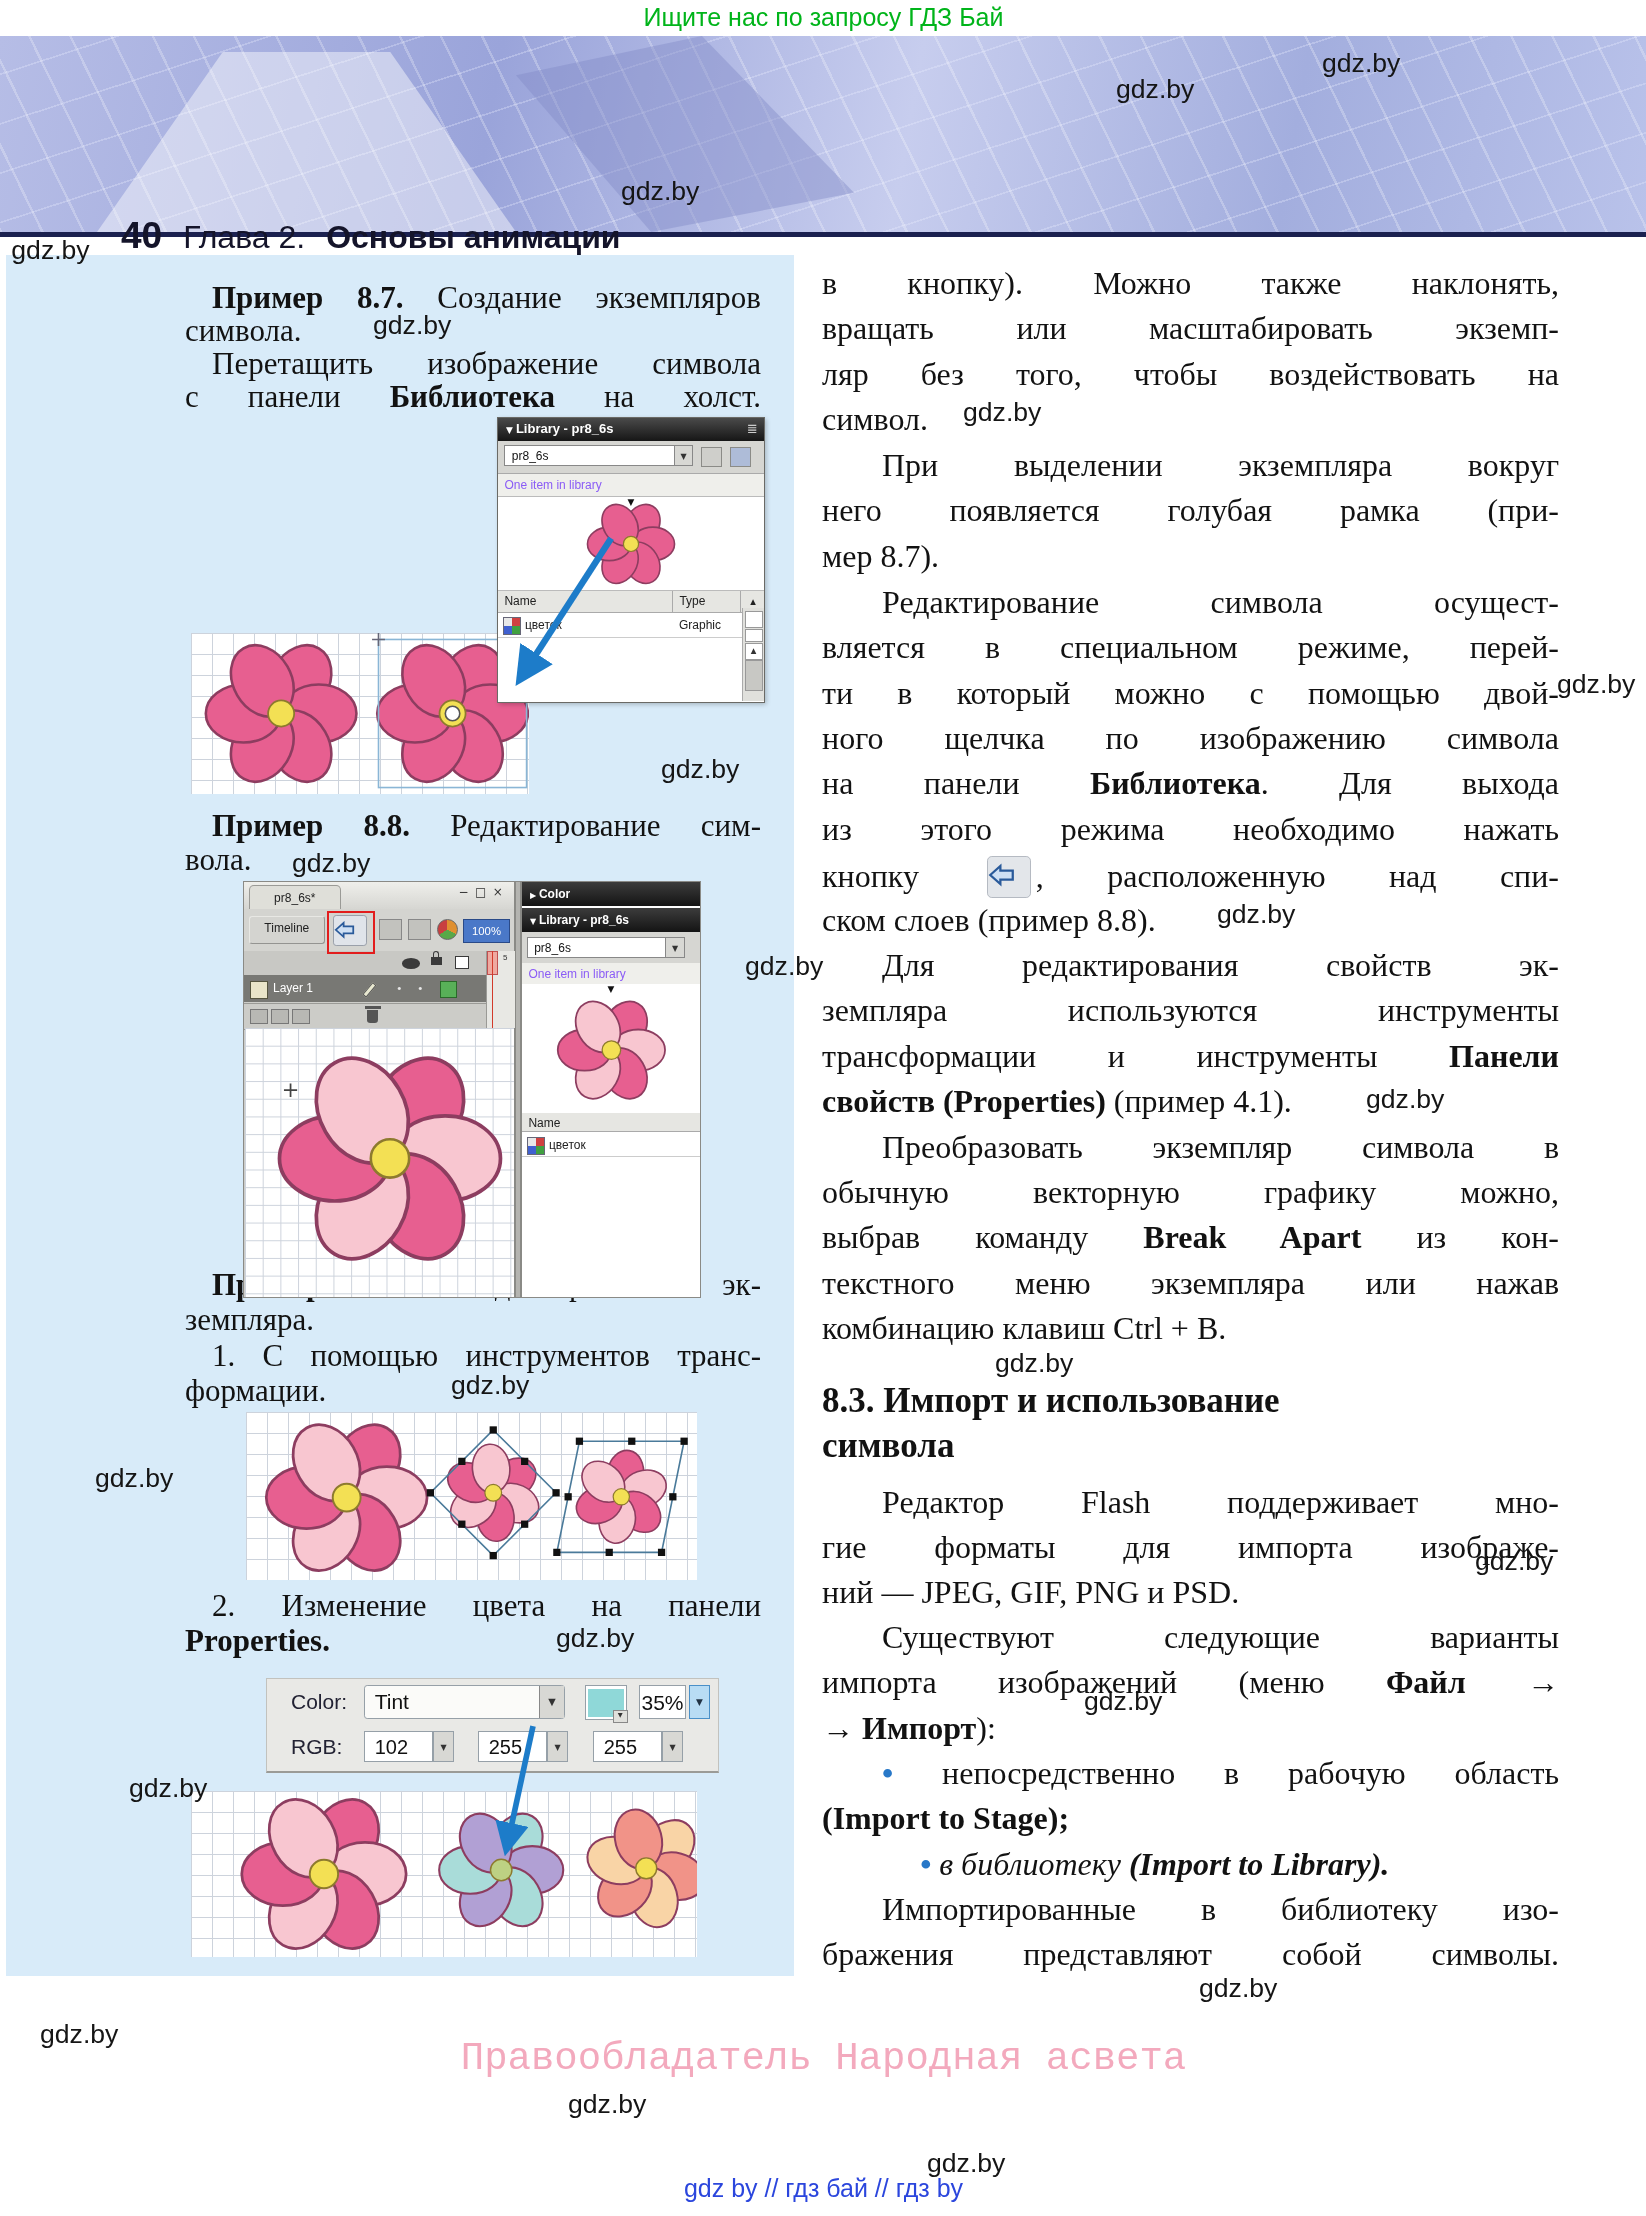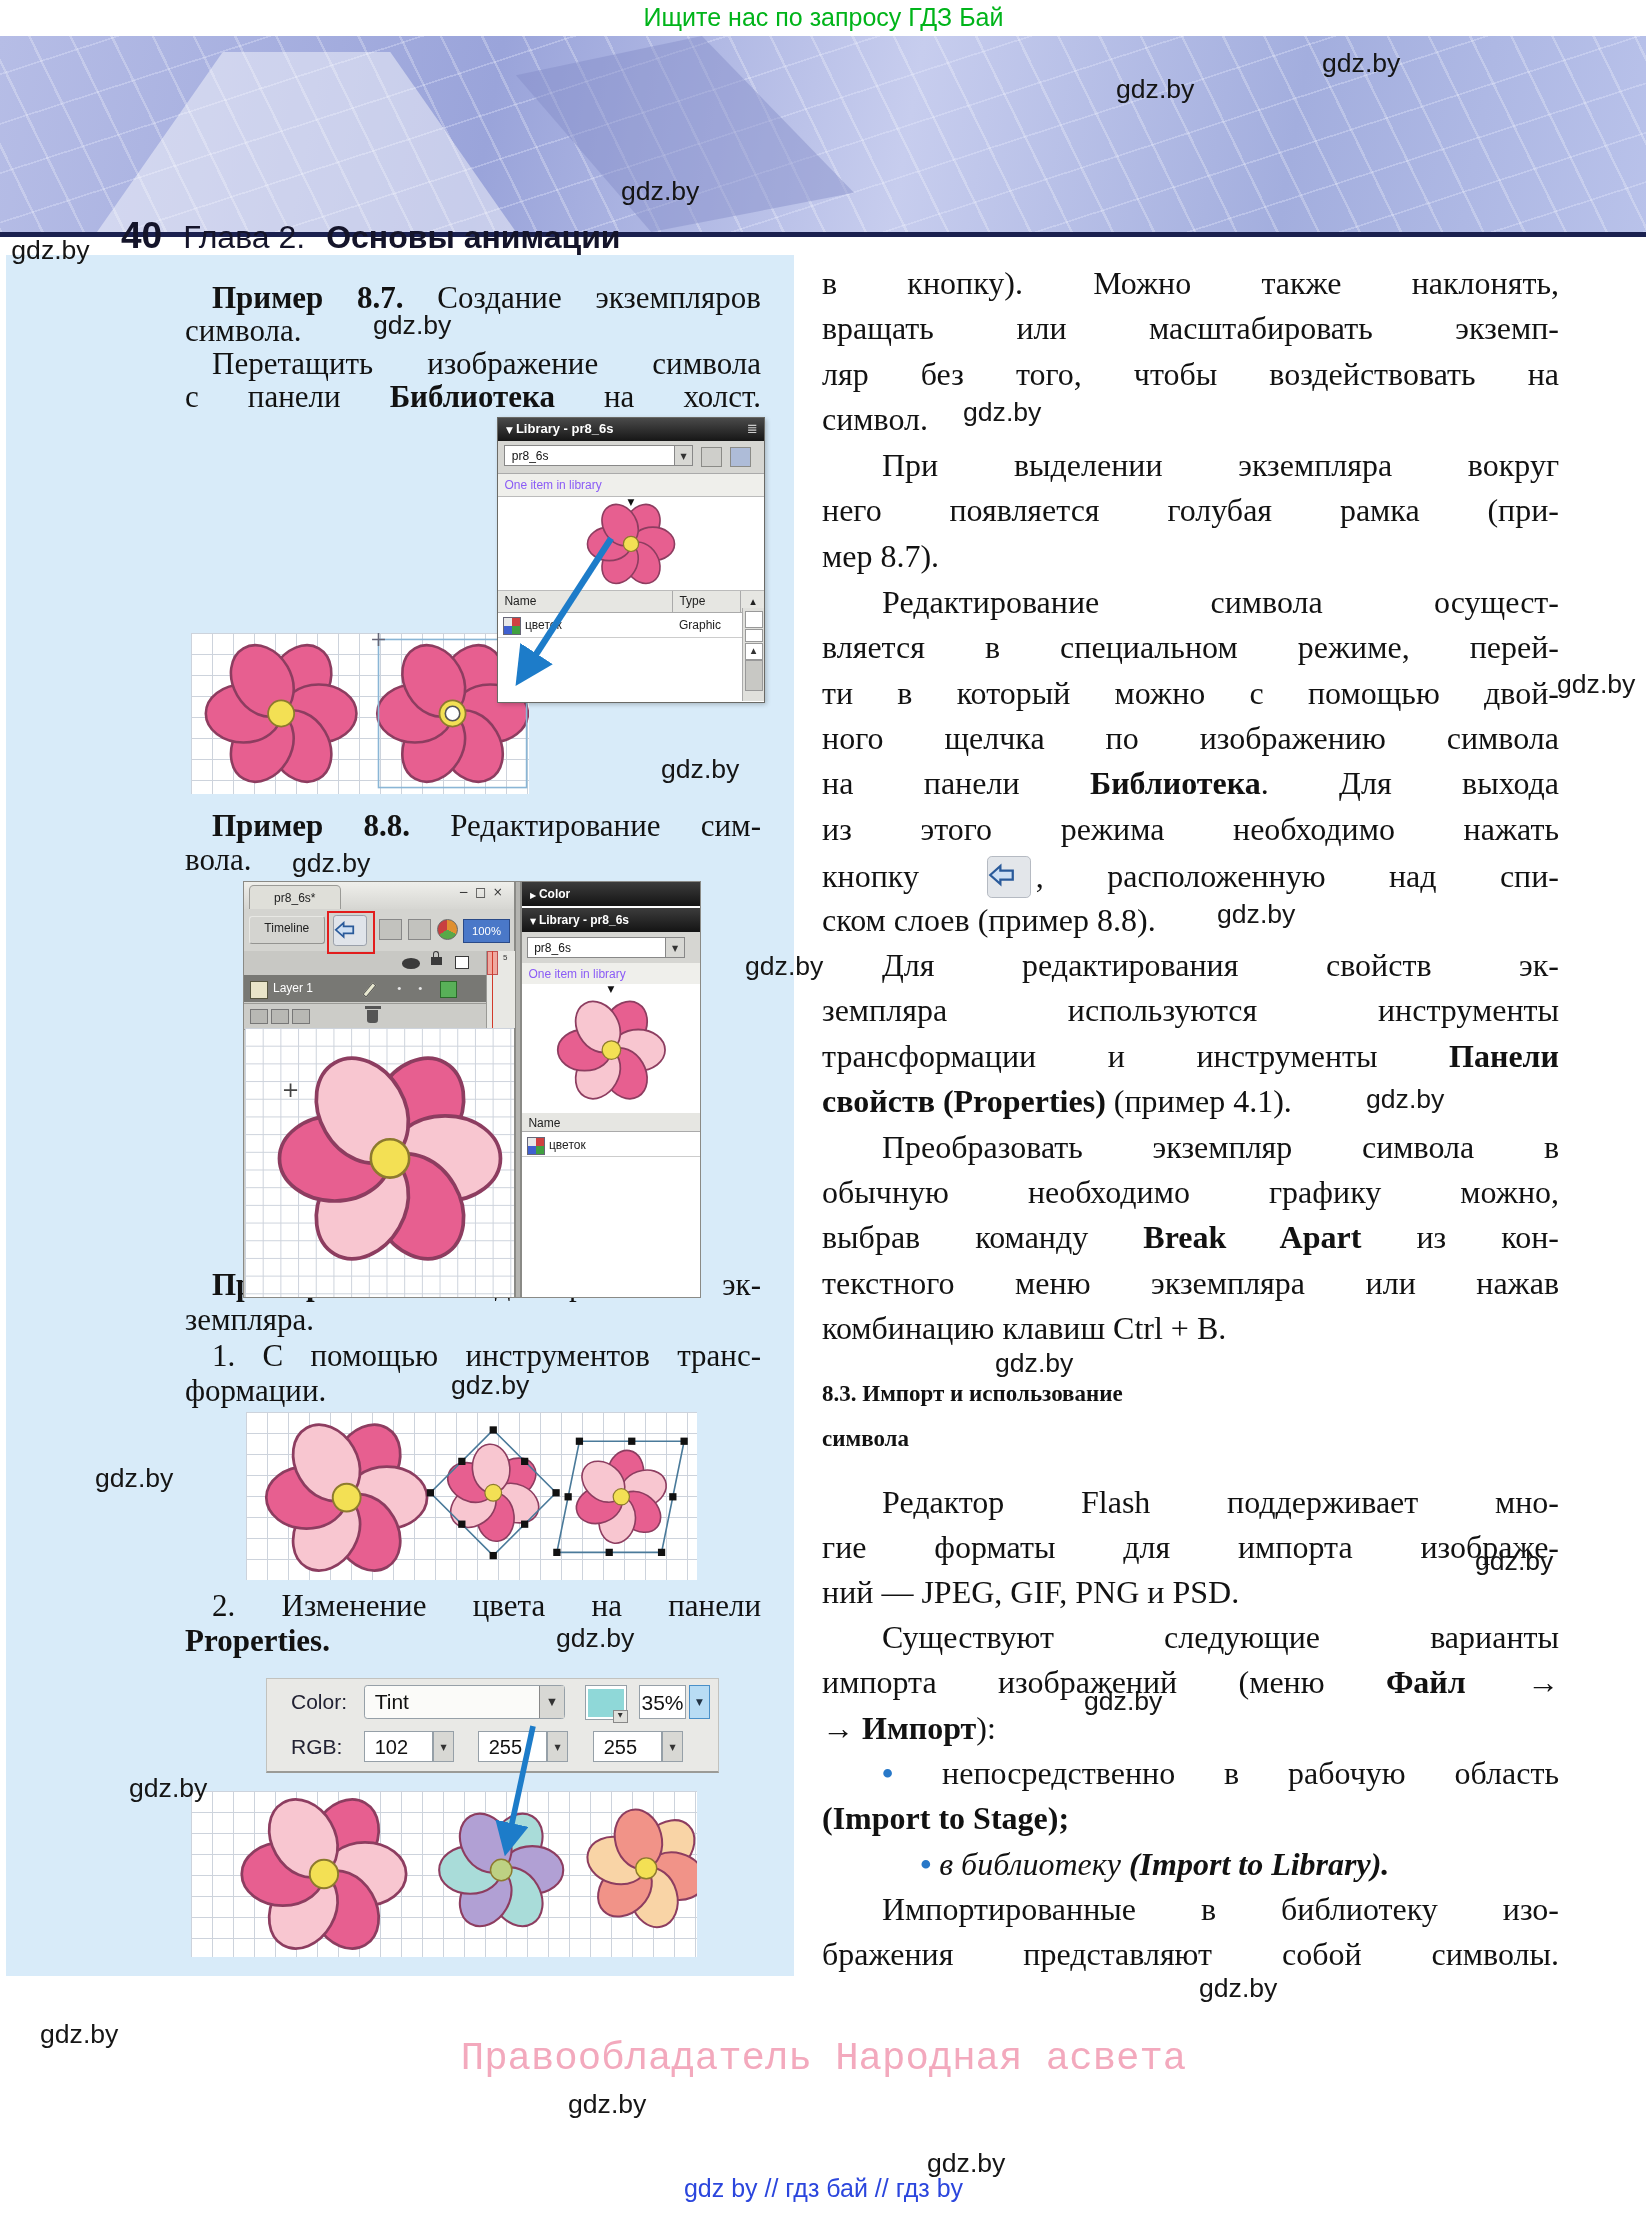--- a/index.html
+++ b/index.html
@@ -26,21 +26,21 @@
   
   .wm{position:absolute;font-family:"Liberation Sans",sans-serif;font-size:26.6px;color:#151515;z-index:40;white-space:nowrap;}
   
   #blue-panel{position:absolute;left:6.4px;top:255px;width:788px;height:1721px;background:var(--panel-blue,#d8ebf9);}
   .tl{position:absolute;line-height:1.18;white-space:normal;}
   .lcol .tl{font-size:31px;}
   .rcol .tl{font-size:32px;}
   .tl.just{text-align:justify;text-align-last:justify;}
   .lcol .tl.ind{text-indent:27px;}
   .rcol .tl.ind{text-indent:60px;}
-  .tl.heading{font-size:23px;font-weight:bold;}
+  .tl.heading{font-size:35px;font-weight:bold;}
   .dot{color:#2878c8;font-weight:bold;}
   .inline-back{display:inline-block;width:42px;height:40px;background:#e3e6ea;border:1.6px solid #b5bac2;
      border-radius:4.8px;vertical-align:-11.3px;margin:0 4.8px;text-align:center;}
   .inline-back svg{margin-top:5.6px;}
   
   .grid{background-color:#fff;background-image:
      linear-gradient(#cdd3dc 0.8px,transparent 0.8px),linear-gradient(90deg,#cdd3dc 0.8px,transparent 0.8px);
      background-size:21px 21px;}
   .grid-sm{background-color:#fff;background-image:
      linear-gradient(#cdd3dc 0.8px,transparent 0.8px),linear-gradient(90deg,#cdd3dc 0.8px,transparent 0.8px);
@@ -191,21 +191,21 @@
       <div class="tl just" style="left: 822px; top: 811px; width: 737px;"><span>из этого режима необходимо нажать</span></div>
       <div class="tl just" style="left: 822px; top: 856px; width: 737px;"><span>кнопку </span><span class="inline-back"><svg width="27" height="24" viewBox="0 0 24 20">
             <path d="M2 10 L11 2 L11 6 L22 6 L22 14 L11 14 L11 18 Z" fill="#cfe0f4" stroke="#2a5a9a" stroke-width="2"></path>
           </svg></span><span>, расположенную над спи-</span></div>
       <div class="tl" style="left: 822px; top: 902px; width: 737px;"><span>ском слоев (пример 8.8).</span></div>
       <div class="tl just ind" style="left: 822px; top: 947px; width: 737px;"><span>Для редактирования свойств эк-</span></div>
       <div class="tl just" style="left: 822px; top: 992px; width: 737px;"><span>земпляра используются инструменты</span></div>
       <div class="tl just" style="left: 822px; top: 1038px; width: 737px;"><span>трансформации и инструменты </span><b>Панели</b></div>
       <div class="tl" style="left: 822px; top: 1083px; width: 737px;"><b>свойств (Properties)</b><span> (пример 4.1).</span></div>
       <div class="tl just ind" style="left: 822px; top: 1129px; width: 737px;"><span>Преобразовать экземпляр символа в</span></div>
-      <div class="tl just" style="left: 822px; top: 1174px; width: 737px;"><span>обычную необходимо графику можно,</span></div>
+      <div class="tl just" style="left: 822px; top: 1174px; width: 737px;"><span>обычную векторную графику можно,</span></div>
       <div class="tl just" style="left: 822px; top: 1219px; width: 737px;"><span>выбрав команду </span><b>Break Apart</b><span> из кон-</span></div>
       <div class="tl just" style="left: 822px; top: 1265px; width: 737px;"><span>текстного меню экземпляра или нажав</span></div>
       <div class="tl" style="left: 822px; top: 1310px; width: 737px;"><span>комбинацию клавиш Ctrl + B.</span></div>
       <div class="tl heading" style="left: 822px; top: 1380px; width: 737px;"><b>8.3. Импорт и использование</b></div>
       <div class="tl heading" style="left: 822px; top: 1425px; width: 737px;"><b>символа</b></div>
       <div class="tl just ind" style="left: 822px; top: 1484px; width: 737px;"><span>Редактор Flash поддерживает мно-</span></div>
       <div class="tl just" style="left: 822px; top: 1529px; width: 737px;"><span>гие форматы для импорта изображе-</span></div>
       <div class="tl" style="left: 822px; top: 1574px; width: 737px;"><span>ний — JPEG, GIF, PNG и PSD.</span></div>
       <div class="tl just ind" style="left: 822px; top: 1619px; width: 737px;"><span>Существуют следующие варианты</span></div>
       <div class="tl just" style="left: 822px; top: 1664px; width: 737px;"><span>импорта изображений (меню </span><b>Файл</b><span> →</span></div>

